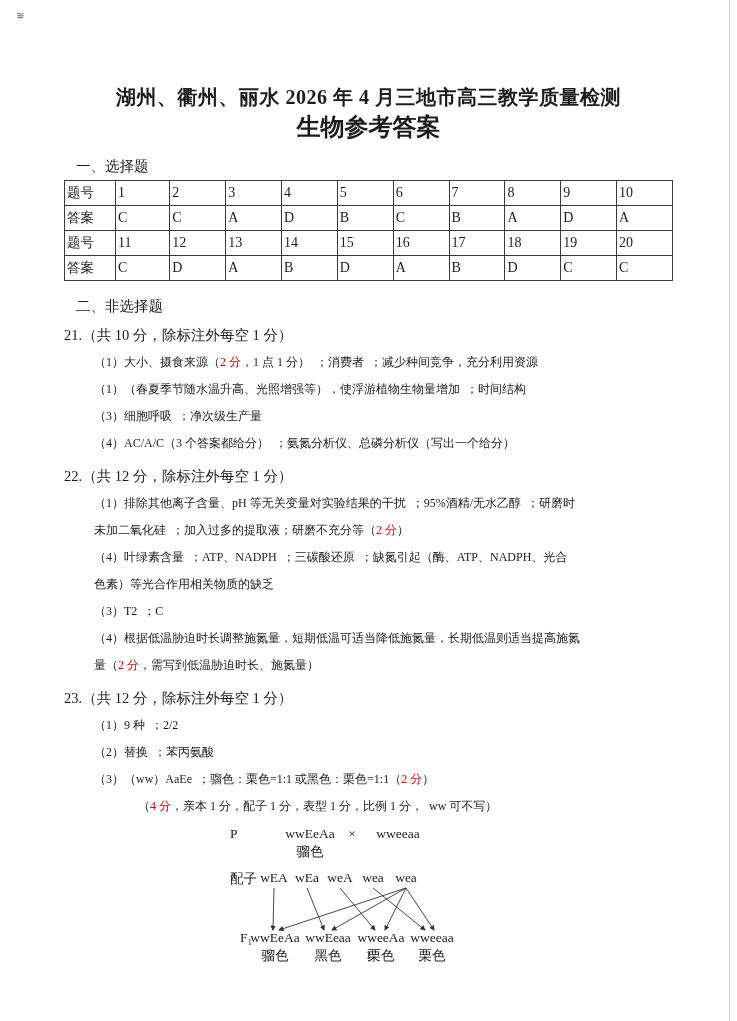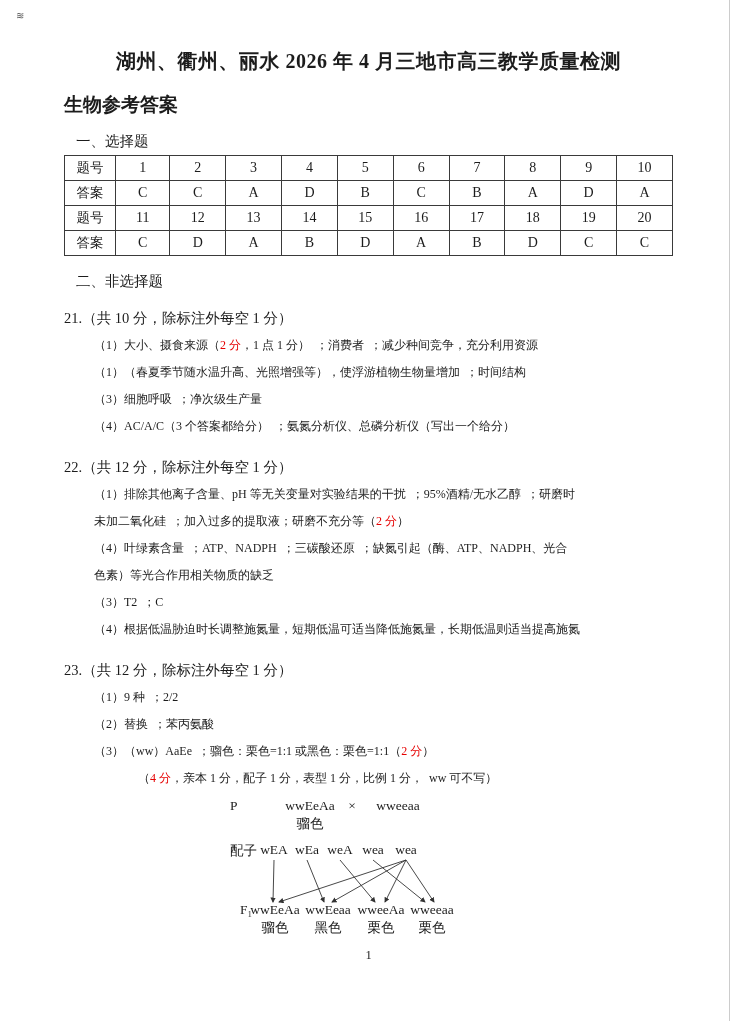--- a/index.html
+++ b/index.html
@@ -10,31 +10,31 @@
     background:#ffffff;
     font-family:"Liberation Serif","DejaVu Serif",serif;
     color:#1c1c1c;
     overflow:hidden;
   }
   .edge-line{position:absolute;top:0;bottom:0;right:7px;width:1px;background:#cccccc;}
   .corner-mark{position:absolute;left:16px;top:10px;color:#555;font-size:10px;letter-spacing:-1px;}
   .content{padding:0 64px;}
   .doc-title{
     text-align:center;font-weight:bold;font-size:20px;
-    padding-top:48px;letter-spacing:0.5px;
+    padding-top:84px;letter-spacing:0.5px;
   }
-  .doc-subtitle{font-weight:bold;font-size:19px;margin-top:17px;}
+  .doc-subtitle{text-align:center;font-weight:bold;font-size:24px;}
   .sec-heading{font-size:14.5px;margin:14px 0 4px 12px;}
   table.answers{width:100%;border-collapse:collapse;margin-top:4px;}
   table.answers td{
-    border:1px solid #3a3a3a;text-align:center;
+    border:1px solid #3a3a3a;
     height:24px;font-size:14px;padding:0 2px;
   }
   table.answers td.hdr{width:46px;font-size:13.5px;}
-  .q-block{margin-top:14px;}
+  .q-block{margin-top:6px;}
   .q-heading{font-size:14.5px;line-height:27px;margin:0;white-space:pre-wrap;}
   .ans-line{font-size:12px;line-height:27px;margin:0 0 0 30px;white-space:pre-wrap;}
   .ans-line.indent2{margin-left:74px;}
   .red{color:#e60000;}
   
   .diagram{position:relative;width:310px;height:172px;margin:6px 0 2px 164px;font-size:13.5px;}
   .dg{position:absolute;transform:translateX(-50%);white-space:nowrap;}
   .dg-l{position:absolute;white-space:nowrap;}
   .diagram svg{position:absolute;left:0;top:0;pointer-events:none;}
   .page-number{position:absolute;bottom:58px;left:0;right:0;text-align:center;font-size:12.5px;}
@@ -120,20 +120,21 @@
     </div>
 
     <div class="q-block">
       <p class="q-heading">22.（共 12 分，除标注外每空 1 分）</p>
       <p class="ans-line"><span>（1）排除其他离子含量、pH 等无关变量对实验结果的干扰  ；95%酒精/无水乙醇  ；研磨时</span></p>
       <p class="ans-line"><span>未加二氧化硅  ；加入过多的提取液；研磨不充分等（</span><span class="red">2 分</span><span>）</span></p>
       <p class="ans-line"><span>（4）叶绿素含量  ；ATP、NADPH  ；三碳酸还原  ；缺氮引起（酶、ATP、NADPH、光合</span></p>
       <p class="ans-line"><span>色素）等光合作用相关物质的缺乏</span></p>
       <p class="ans-line"><span>（3）T2  ；C</span></p>
       <p class="ans-line"><span>（4）根据低温胁迫时长调整施氮量，短期低温可适当降低施氮量，长期低温则适当提高施氮</span></p>
+      <p class="ans-line"><span>量（</span><span class="red">2 分</span><span>，需写到低温胁迫时长、施氮量）</span></p>
     </div>
 
     <div class="q-block">
       <p class="q-heading">23.（共 12 分，除标注外每空 1 分）</p>
       <p class="ans-line"><span>（1）9 种  ；2/2</span></p>
       <p class="ans-line"><span>（2）替换  ；苯丙氨酸</span></p>
       <p class="ans-line"><span>（3）（ww）AaEe  ；骝色：栗色=1:1 或黑色：栗色=1:1（</span><span class="red">2 分</span><span>）</span></p>
       <p class="ans-line indent2"><span>（</span><span class="red">4 分</span><span>，亲本 1 分，配子 1 分，表型 1 分，比例 1 分，  ww 可不写）</span></p>
 
       <div class="diagram">

